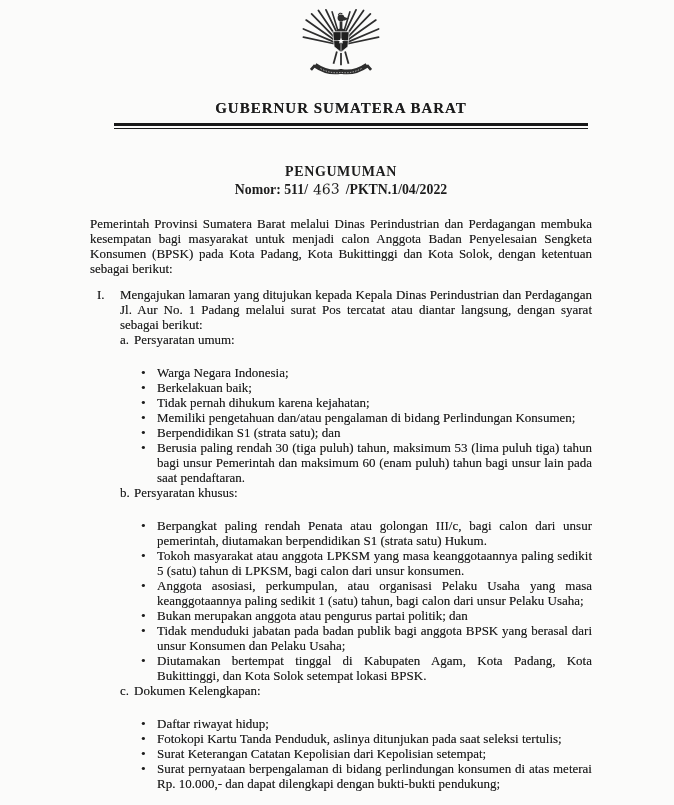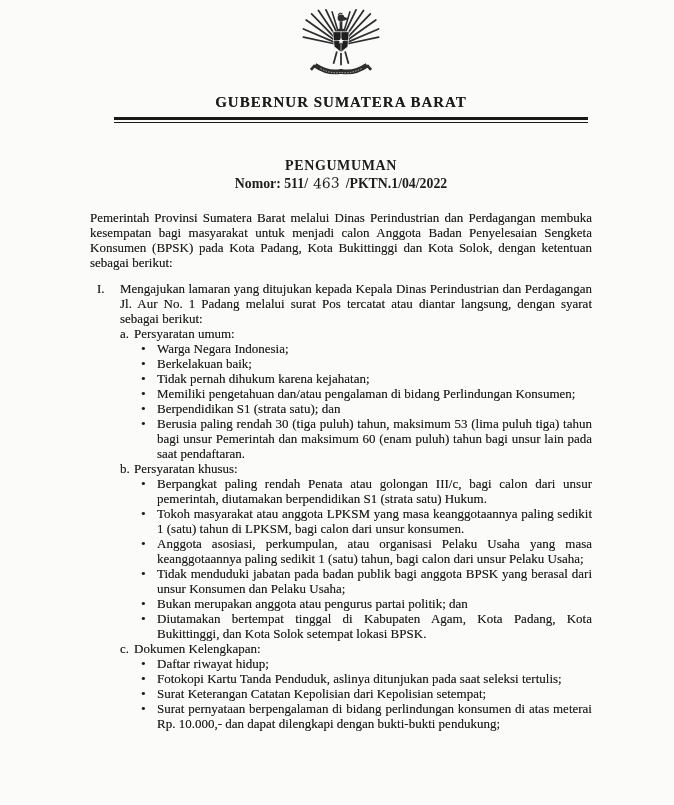--- a/index.html
+++ b/index.html
@@ -10,21 +10,21 @@
     color:#1c1c1c;
     -webkit-font-smoothing:antialiased;
   }
   .page { padding:8px 82px 0 90px; box-sizing:border-box; width:674px; }
 
   .emblem-wrap { text-align:center; margin:0 0 2px 0; }
   .emblem-wrap svg { display:inline-block; }
 
   .letterhead-title {
     text-align:center; font-weight:bold; font-size:15px;
-    letter-spacing:1px; margin-top:10px;
+    letter-spacing:1px; margin-top:16px;
     text-shadow:0 0 0.4px rgba(0,0,0,0.5);
   }
   .rule {
     margin:6px 4px 0 24px; height:2px;
     border-top:3.5px solid #191919; border-bottom:1.3px solid #191919;
   }
 
   .title-block { text-align:center; margin-top:15px; line-height:16px; }
   .doc-title { font-weight:bold; font-size:14px; letter-spacing:0.6px;margin-top:35px; }
   .doc-number { font-weight:bold; font-size:13.8px; margin-top:1px; }
@@ -37,21 +37,21 @@
     text-shadow:0 0 0.35px rgba(0,0,0,0.45); }
   .intro { margin-top:18px; }
 
   .item { display:flex; margin-top:11px; }
   .numeral { flex:0 0 30px; box-sizing:border-box; padding-left:7px; }
   .item-body { flex:1; min-width:0; }
 
   .subsection { margin-top:0; }
   .sub-head { display:flex; }
   .sub-label { flex:0 0 14px; }
-  ul.bullets { margin:0 0 0 21px; padding:0; list-style:none; }
+  ul.bullets { margin:18px 0 0 21px; padding:0; list-style:none; }
   ul.bullets li { position:relative; padding-left:16px; text-align:justify; }
   ul.bullets li::before {
     content:"\2022"; position:absolute; left:0; top:0; font-size:13.4px;
   }
 </style>
 </head>
 <body>
 
 <div class="page">
 
@@ -130,24 +130,24 @@
         </ul>
       </div>
 
       <div class="subsection">
         <div class="sub-head">
           <span class="sub-label">b.</span>
           <span>Persyaratan khusus:</span>
         </div>
         <ul class="bullets">
           <li>Berpangkat paling rendah Penata atau golongan III/c, bagi calon dari unsur pemerintah, diutamakan berpendidikan S1 (strata satu) Hukum.</li>
-          <li>Tokoh masyarakat atau anggota LPKSM yang masa keanggotaannya paling sedikit 1 (satu) tahun di LPKSM, bagi calon dari unsur konsumen.</li>
+          <li>Tokoh masyarakat atau anggota LPKSM yang masa keanggotaannya paling sedikit 5 (satu) tahun di LPKSM, bagi calon dari unsur konsumen.</li>
           <li>Anggota asosiasi, perkumpulan, atau organisasi Pelaku Usaha yang masa keanggotaannya paling sedikit 1 (satu) tahun, bagi calon dari unsur Pelaku Usaha;</li>
+          <li>Bukan merupakan anggota atau pengurus partai politik; dan</li>
           <li>Tidak menduduki jabatan pada badan publik bagi anggota BPSK yang berasal dari unsur Konsumen dan Pelaku Usaha;</li>
-          <li>Bukan merupakan anggota atau pengurus partai politik; dan</li>
           <li>Diutamakan bertempat tinggal di Kabupaten Agam, Kota Padang, Kota Bukittinggi, dan Kota Solok setempat lokasi BPSK.</li>
         </ul>
       </div>
 
       <div class="subsection">
         <div class="sub-head">
           <span class="sub-label">c.</span>
           <span>Dokumen Kelengkapan:</span>
         </div>
         <ul class="bullets">

